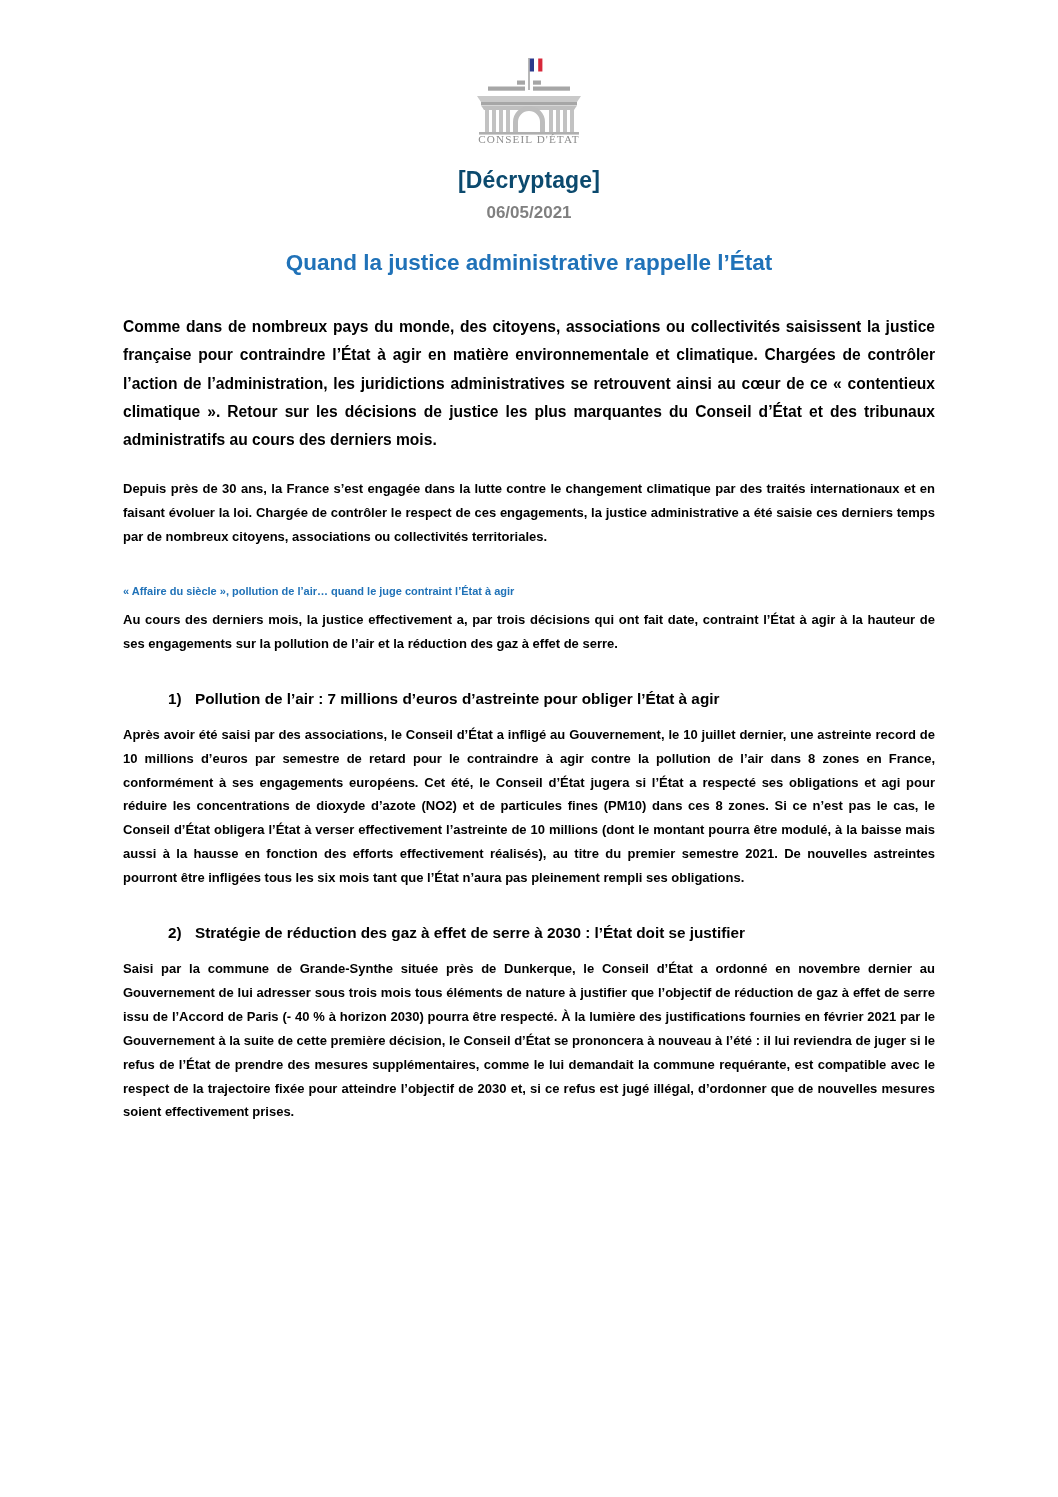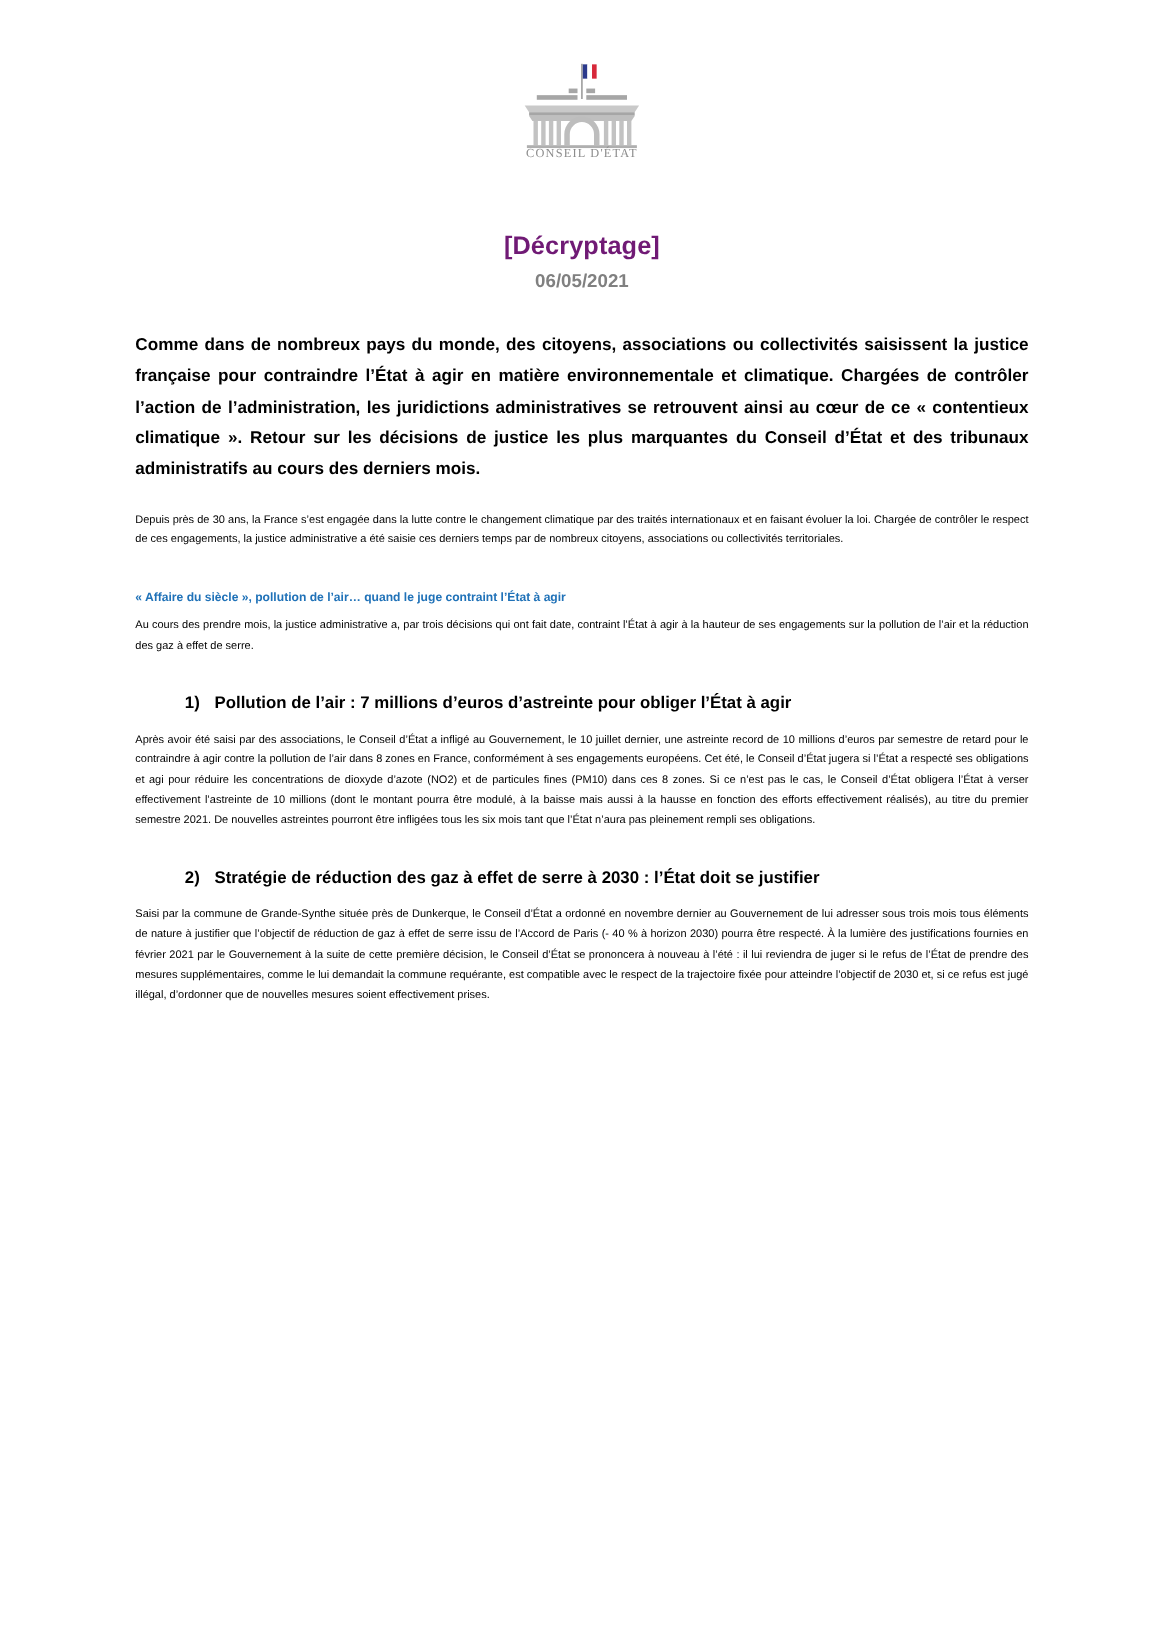--- a/index.html
+++ b/index.html
@@ -31,23 +31,23 @@
   }
   .logo {
     width: 132px;
     height: 102px;
     position: relative;
   }
   .logo svg { display: block; }
 
   
   .kicker {
-    margin-top: 67px;
+    margin-top: 24px;
     text-align: center;
-    color: #701a75;
+    color: #0c4a6e;
     font-weight: bold;
     font-size: 23px;
     line-height: 1.1;
     letter-spacing: .1px;
   }
   .doc-date {
     margin-top: 11px;
     text-align: center;
     color: #808080;
     font-weight: bold;
@@ -76,24 +76,25 @@
     margin: 0;
   }
   .lead {
     margin-top: 34px;
     font-weight: bold;
     font-size: 15.6px;
     line-height: 1.82;
     text-align: justify;
   }
   .para {
-    font-size: 10px;
+    font-size: 13px;
     line-height: 1.84;
     text-align: justify;
     margin-top: 22px;
+    font-weight: bold;
   }
   .section-head {
     margin-top: 34px;
     color: #2072B8;
     font-weight: bold;
     font-size: 11px;
     line-height: 1.5;
     text-align: left;
   }
   .para-after-head {
@@ -162,31 +163,32 @@
         <rect x="16" y="90" width="100" height="2.6" fill="#AFAFAF"></rect>
 
         <text x="66" y="101" text-anchor="middle" font-family="'Liberation Serif', serif" font-size="11.2" letter-spacing="1.1" fill="#8C8C8C">CONSEIL D'ÉTAT</text>
       </svg>
     </div>
   </div>
 
   <div class="kicker">[Décryptage]</div>
   <div class="doc-date">06/05/2021</div>
   <h1 class="doc-title">
+    <span class="tl">Quand la justice administrative rappelle l’État</span>
   </h1>
 
   <div class="content">
 
     <p class="lead">Comme dans de nombreux pays du monde, des citoyens, associations ou collectivités saisissent la justice française pour contraindre l’État à agir en matière environnementale et climatique. Chargées de contrôler l’action de l’administration, les juridictions administratives se retrouvent ainsi au cœur de ce « contentieux climatique ». Retour sur les décisions de justice les plus marquantes du Conseil d’État et des tribunaux administratifs au cours des derniers mois.</p>
 
     <p class="para">Depuis près de 30 ans, la France s’est engagée dans la lutte contre le changement climatique par des traités internationaux et en faisant évoluer la loi. Chargée de contrôler le respect de ces engagements, la justice administrative a été saisie ces derniers temps par de nombreux citoyens, associations ou collectivités territoriales.</p>
 
     <h2 class="section-head">« Affaire du siècle », pollution de l’air… quand le juge contraint l’État à agir</h2>
 
-    <p class="para para-after-head">Au cours des prendre mois, la justice administrative a, par trois décisions qui ont fait date, contraint l’État à agir à la hauteur de ses engagements sur la pollution de l’air et la réduction des gaz à effet de serre.</p>
+    <p class="para para-after-head">Au cours des derniers mois, la justice effectivement a, par trois décisions qui ont fait date, contraint l’État à agir à la hauteur de ses engagements sur la pollution de l’air et la réduction des gaz à effet de serre.</p>
 
     <div class="li-head">
       <span class="li-num">1)</span>
       <span class="li-text">Pollution de l’air : 7 millions d’euros d’astreinte pour obliger l’État à agir</span>
     </div>
     <p class="para para-after-li">Après avoir été saisi par des associations, le Conseil d’État a infligé au Gouvernement, le 10 juillet dernier, une astreinte record de 10 millions d’euros par semestre de retard pour le contraindre à agir contre la pollution de l’air dans 8 zones en France, conformément à ses engagements européens. Cet été, le Conseil d’État jugera si l’État a respecté ses obligations et agi pour réduire les concentrations de dioxyde d’azote (NO2) et de particules fines (PM10) dans ces 8 zones. Si ce n’est pas le cas, le Conseil d’État obligera l’État à verser effectivement l’astreinte de 10 millions (dont le montant pourra être modulé, à la baisse mais aussi à la hausse en fonction des efforts effectivement réalisés), au titre du premier semestre 2021. De nouvelles astreintes pourront être infligées tous les six mois tant que l’État n’aura pas pleinement rempli ses obligations.</p>
 
     <div class="li-head">
       <span class="li-num">2)</span>
       <span class="li-text">Stratégie de réduction des gaz à effet de serre à 2030 : l’État doit se justifier</span>

